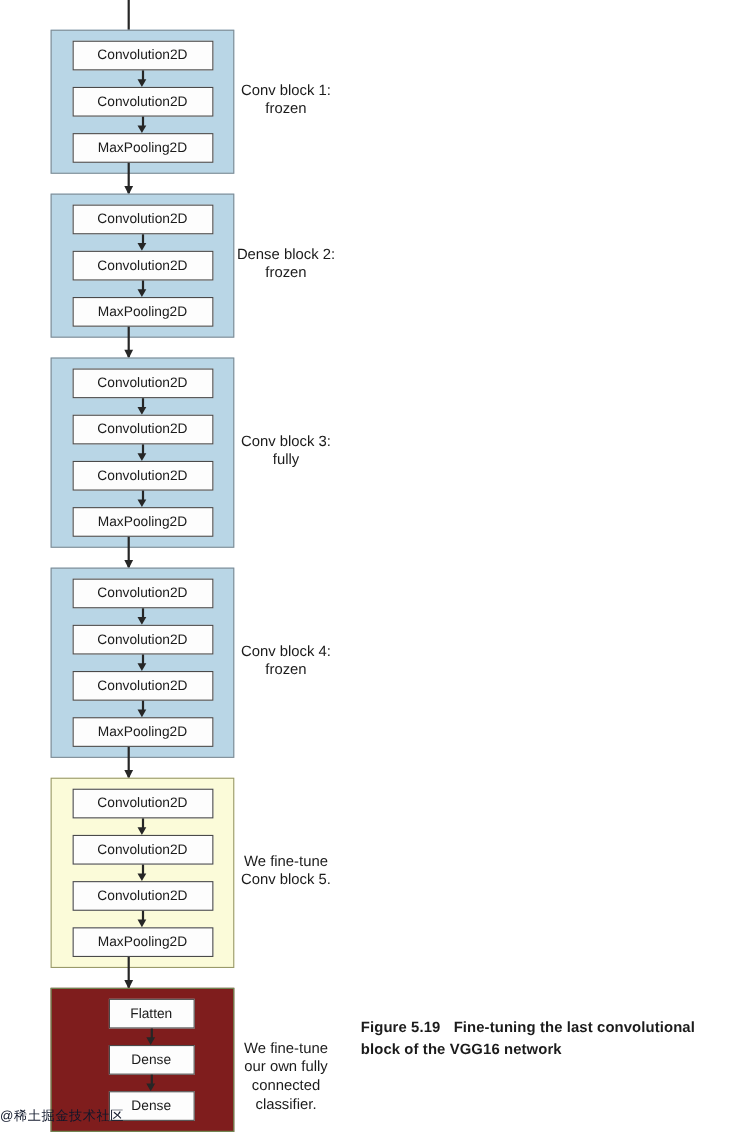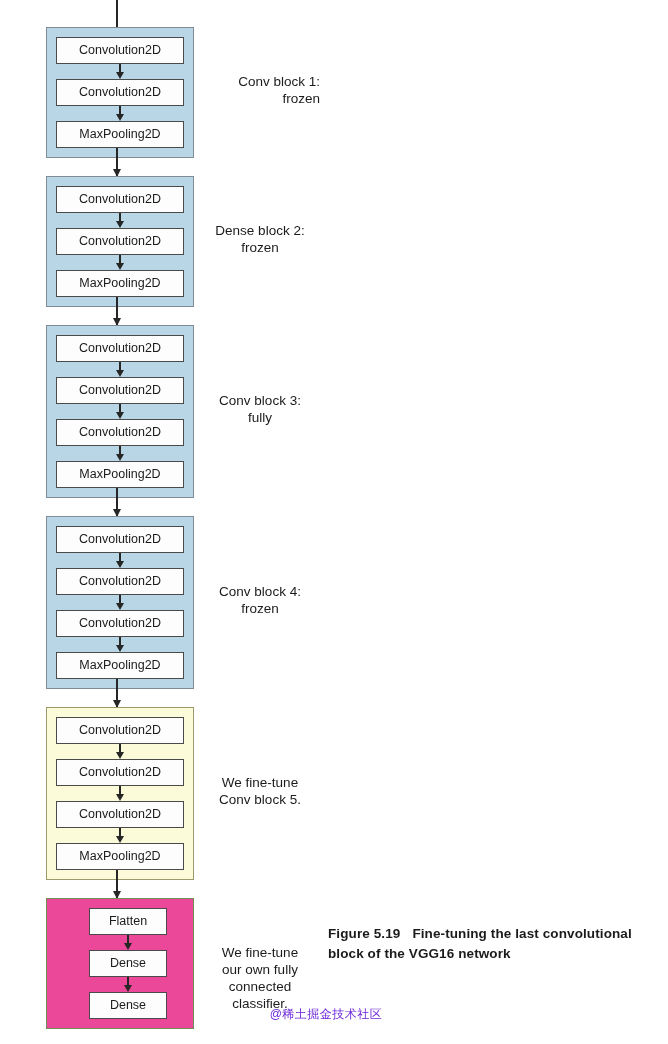--- a/index.html
+++ b/index.html
@@ -20,31 +20,31 @@
     left: 0;
     top: 0;
     width: 668px;
     height: 1044px;
   }
 
   
   .block {
     position: absolute;
     left: 46px;
-    width: 148px;
+    width: 167px;
     box-sizing: border-box;
     border: 1px solid #7e8a93;
     display: flex;
     flex-direction: column;
     justify-content: center;
     align-items: center;
   }
   .block.blue   { background: #b9d6e6; border-color: #7f8c95; }
   .block.yellow { background: #fbfbd9; border-color: #9a9a6a; }
-  .block.green  { background: #ec4899; border-color: #6f8f57; padding-left: 16px; }
+  .block.green  { background: #7f1d1d; border-color: #6f8f57; padding-left: 16px; }
 
   .layer {
     position: relative;
     box-sizing: border-box;
     background: #fdfdfd;
     border: 1px solid #4a4a4a;
     color: #1b1b1b;
     font-size: 12.5px;
     line-height: 1;
     height: 27px;
@@ -133,43 +133,43 @@
     letter-spacing: 0.1px;
   }
   .caption .fignum { margin-right: 12px; }
 
   
   .watermark {
     position: absolute;
     left: 0;
     top: 1006px;
     width: 652px;
-    text-align: center;
+    text-align: left;
     font-size: 12px;
-    color: #6d28d9;
+    color: #0f172a;
     letter-spacing: 0.5px;
   }
 </style>
 </head>
 <body>
 
 <div id="diagram">
     <div class="connector" style="top: 0px; height: 37px;">
       <span class="head"></span>
     </div>
     <div class="block blue" style="top: 27px; height: 131px;">
       <div class="pad" style="height: 9px;"></div>
       <div class="layer">Convolution2D</div>
       <div class="gap"></div>
       <div class="layer">Convolution2D</div>
       <div class="gap"></div>
       <div class="layer">MaxPooling2D</div>
       <div class="pad" style="height: 9px;"></div>
     </div>
-    <div class="annotation" style="top: 72.5px; text-align: right;">Conv block 1:
+    <div class="annotation" style="top: 72.5px;">Conv block 1:
 frozen</div>
     <div class="connector" style="top: 148px; height: 28px;">
       <span class="head"></span>
     </div>
     <div class="block blue" style="top: 176px; height: 131px;">
       <div class="pad" style="height: 9px;"></div>
       <div class="layer">Convolution2D</div>
       <div class="gap"></div>
       <div class="layer">Convolution2D</div>
       <div class="gap"></div>

